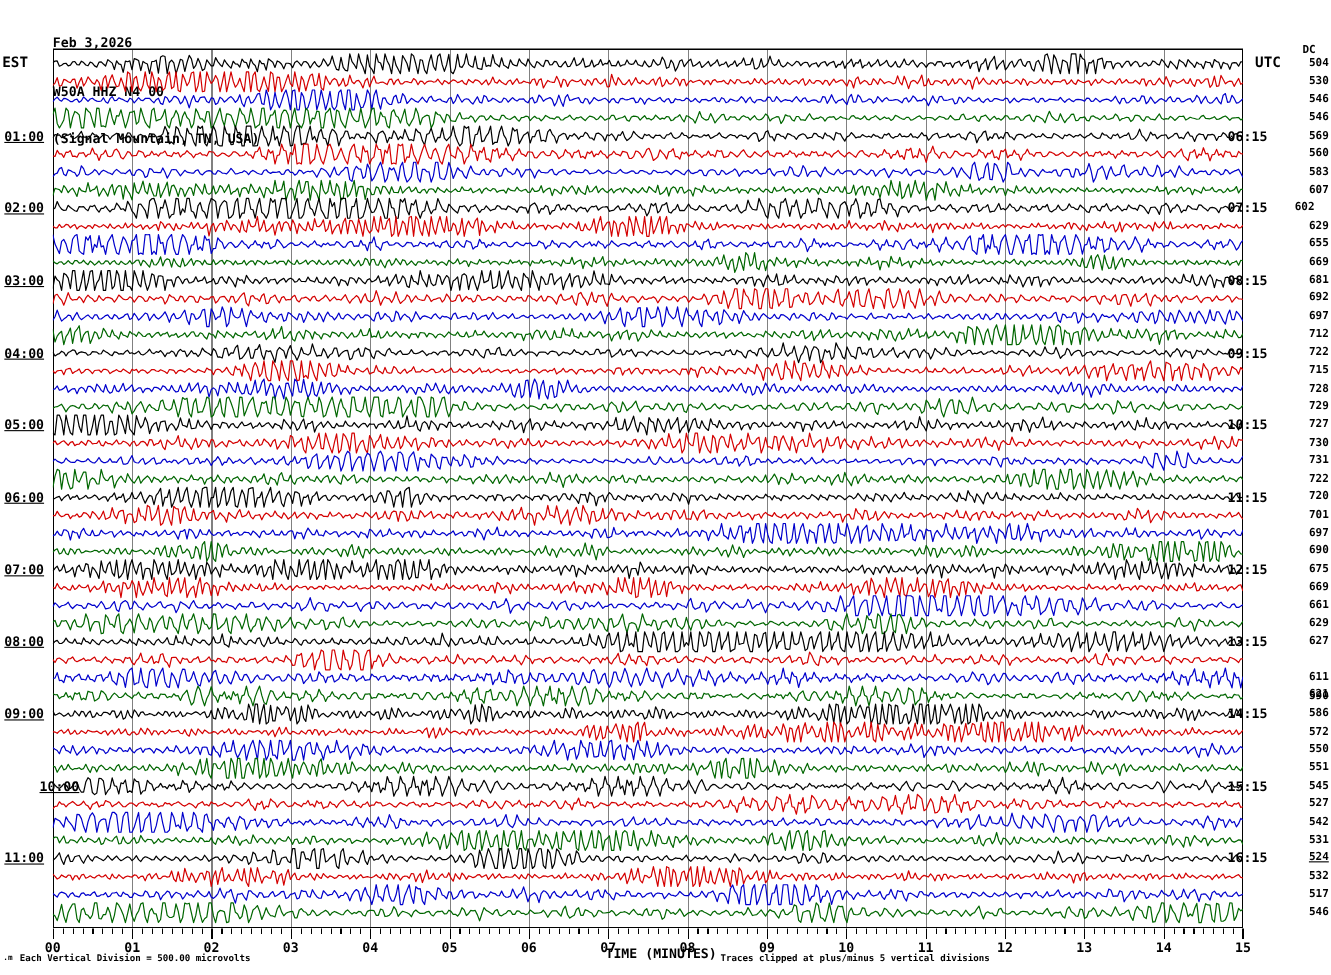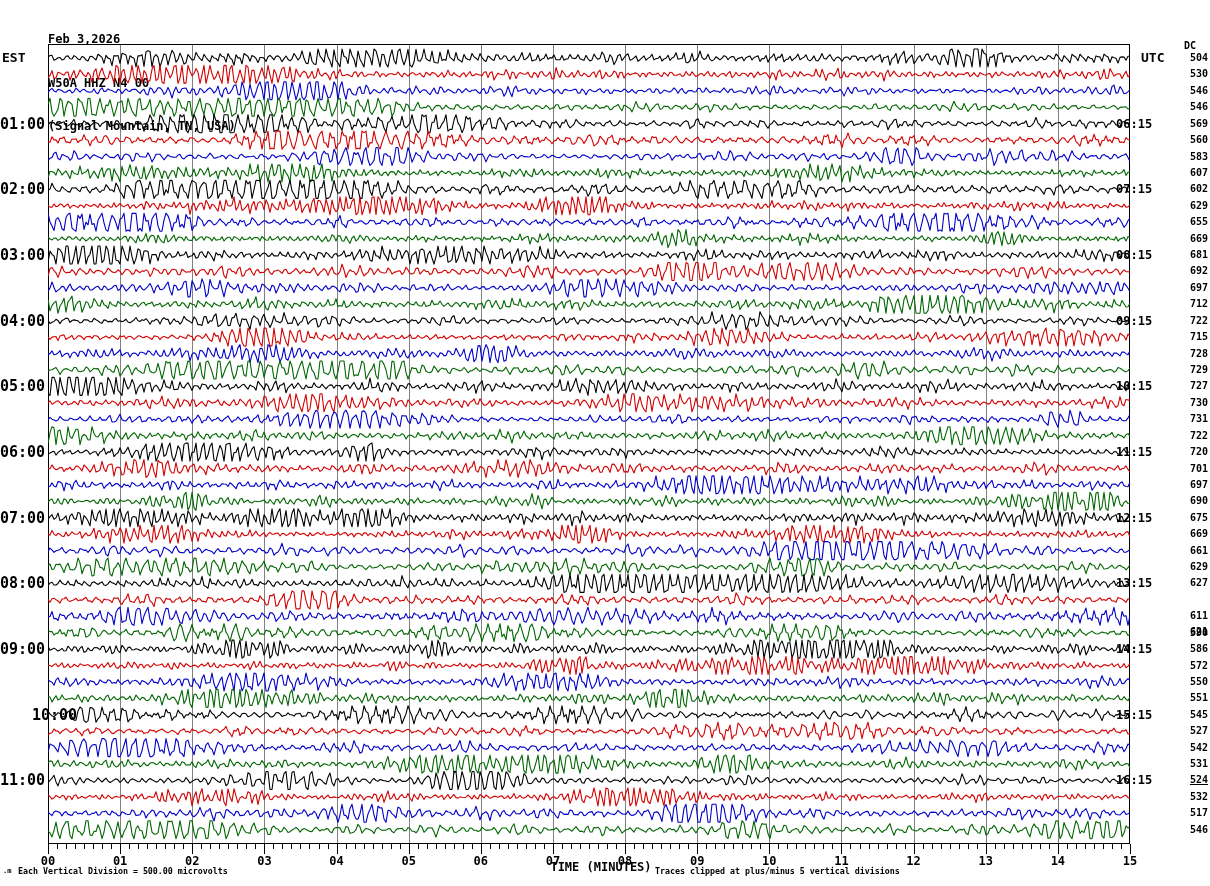--- a/index.html
+++ b/index.html
@@ -6,21 +6,21 @@
   body{
     width:1210px;height:886px;background:#ffffff;position:relative;overflow:hidden;
     font-family:"DejaVu Sans Mono","Liberation Mono",monospace;
     font-weight:bold;color:#000;
   }
   .abs{position:absolute;}
   #title-block{left:48px;top:3px;font-size:12px;line-height:14.5px;white-space:pre;}
   #est-header{left:2px;top:50px;font-size:13px;}
   #utc-header{left:1141px;top:50px;font-size:13px;}
   #dc-header{left:1184px;top:40px;font-size:10px;}
-  .est-label{width:44px;text-align:left;font-size:15px;height:14px;line-height:14px;}
+  .est-label{width:44px;text-align:center;font-size:12px;height:14px;line-height:14px;text-decoration:underline;}
   .utc-label{left:1116px;font-size:12px;height:14px;line-height:14px;}
   .dc-value{left:1164px;width:44px;text-align:right;font-size:10px;height:12px;line-height:12px;}
   .minute-label{width:26px;text-align:center;top:854px;font-size:12px;}
   #axis-title{left:520px;top:860px;width:162px;text-align:center;font-size:12px;}
   #left-note{left:18px;top:866px;font-size:8.3px;}
   #right-note{left:655px;top:866px;font-size:8.3px;}
   #corner-mark{left:3px;top:867px;font-size:7px;}
   #plot-svg{left:48px;top:44px;}
   #axis-svg{left:48px;top:844px;}
 </style>
@@ -131,21 +131,21 @@
   </div>
 <div id="dc-values">
     <div class="abs dc-value" style="top: 52px;">504</div>
     <div class="abs dc-value" style="top: 68.42px;">530</div>
     <div class="abs dc-value" style="top: 84.84px;">546</div>
     <div class="abs dc-value" style="top: 101.26px;">546</div>
     <div class="abs dc-value" style="top: 117.68px;">569</div>
     <div class="abs dc-value" style="top: 134.1px;">560</div>
     <div class="abs dc-value" style="top: 150.52px;">583</div>
     <div class="abs dc-value" style="top: 166.94px;">607</div>
-    <div class="abs dc-value" style="top: 183.36px;">602</div>
+    <div class="abs dc-value" style="top: 183.36px; text-align: center;">602</div>
     <div class="abs dc-value" style="top: 199.78px;">629</div>
     <div class="abs dc-value" style="top: 216.2px;">655</div>
     <div class="abs dc-value" style="top: 232.62px;">669</div>
     <div class="abs dc-value" style="top: 249.04px;">681</div>
     <div class="abs dc-value" style="top: 265.46px;">692</div>
     <div class="abs dc-value" style="top: 281.88px;">697</div>
     <div class="abs dc-value" style="top: 298.3px;">712</div>
     <div class="abs dc-value" style="top: 314.72px;">722</div>
     <div class="abs dc-value" style="top: 331.14px;">715</div>
     <div class="abs dc-value" style="top: 347.56px;">728</div>

